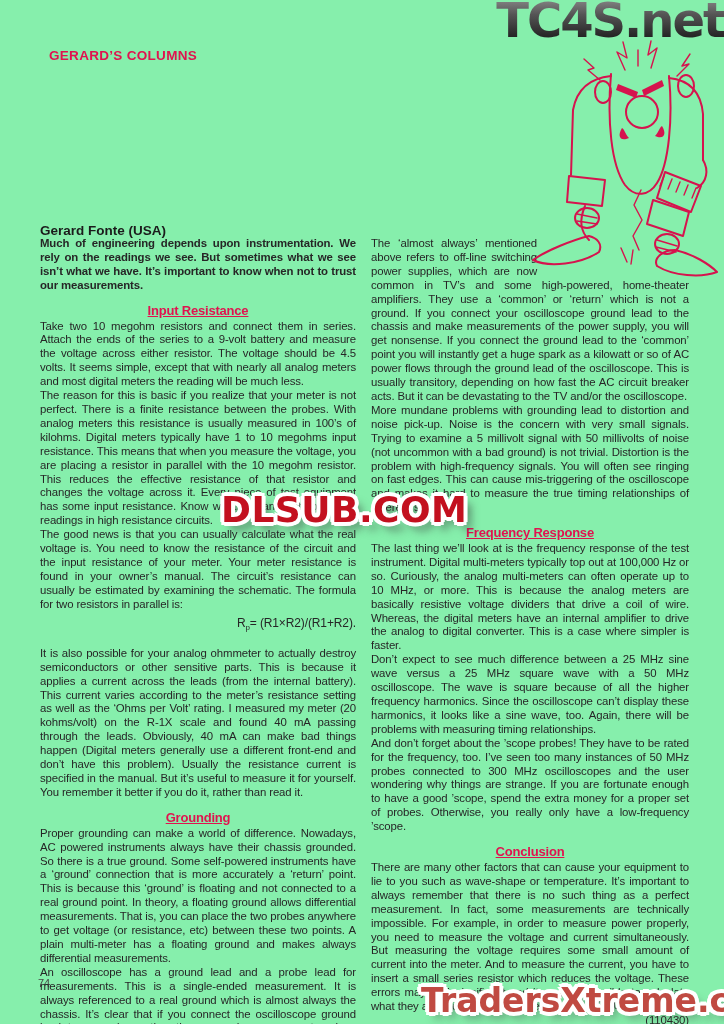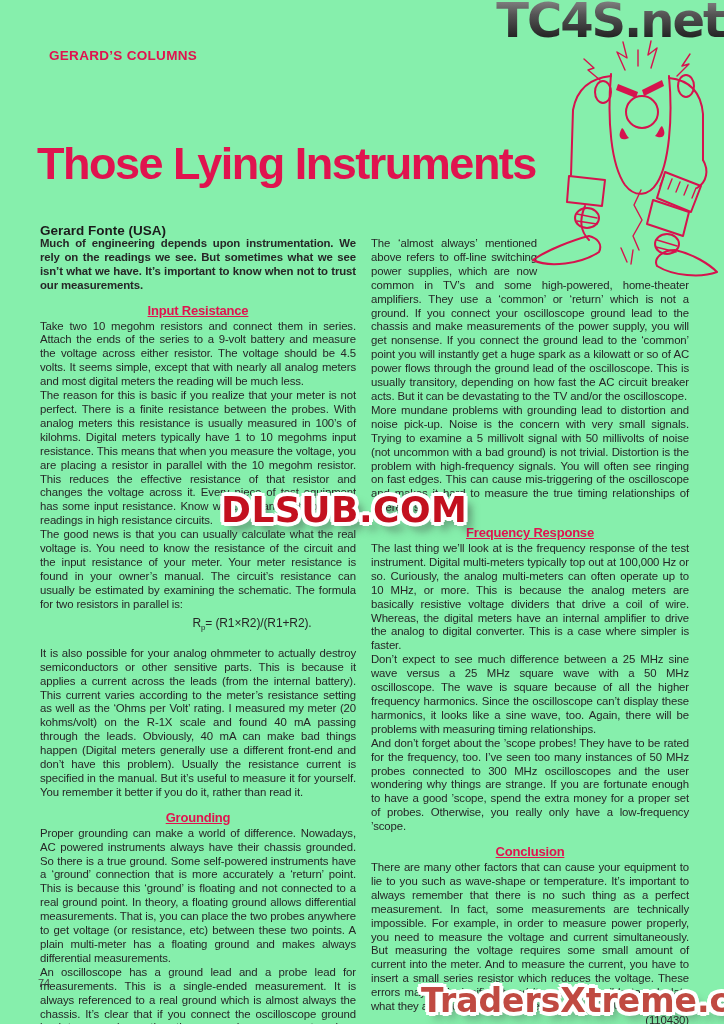--- a/index.html
+++ b/index.html
@@ -44,21 +44,21 @@
   .col{position:absolute;top:237px;width:316px;font-size:11.4px;line-height:13.9px;text-align:justify;letter-spacing:-0.12px;z-index:2;}
   .col-left{left:40px;}
   .col-right{left:371px;width:318px;}
   .col p{margin:0;}
   p.intro{font-weight:bold;}
   .sec-heading{
     margin:11px 0 2px 0;
     font-size:13px;font-weight:bold;color:var(--accent);
     text-align:center;letter-spacing:-0.2px;text-decoration:underline;
   }
-  .formula{margin:5px 0 12px 108px;font-size:12px;text-align:center;}
+  .formula{margin:5px 0 12px 108px;font-size:12px;text-align:right;}
   .formula sub{font-size:8px;}
   .align-right{text-align:right;}
   .img-spacer{float:right;width:152px;height:29px;}
   
   .wm-center{
     position:absolute;left:221px;top:489px;z-index:50;
     font-family:"DejaVu Sans",sans-serif;font-weight:bold;
     font-size:36px;letter-spacing:0.5px;white-space:nowrap;
     color:var(--wmred);
     text-shadow:
@@ -128,21 +128,20 @@
 
     <path d="M60,166 C54,180 56,192 64,200"></path>
 
     <path d="M64,196 C48,200 22,210 8,220 C24,228 56,224 74,212 C78,204 72,198 64,196 Z"></path>
     <path d="M150,210 C168,214 184,224 192,232 C176,238 148,236 132,226 C128,218 138,210 150,210 Z"></path>
 
     <path class="thin" d="M96,208 l6,14 M108,210 l-2,14"></path>
   </svg>
 
   <div class="kicker">GERARD’S COLUMNS</div>
-  <h1 class="title">Those Lying Instruments</h1>
   <div class="byline">Gerard Fonte (USA)</div>
 
   <div class="col col-left" id="col-left">
       <p class="intro">Much of engineering depends upon instrumentation. We rely on the readings we see. But sometimes what we see isn’t what we have. It’s important to know when not to trust our measurements.</p>
       <h3 class="sec-heading">Input Resistance</h3>
       <p class="">Take two 10 megohm resistors and connect them in series. Attach the ends of the series to a 9-volt battery and measure the voltage across either resistor. The voltage should be 4.5 volts. It seems simple, except that with nearly all analog meters and most digital meters the reading will be much less.</p>
       <p class="">The reason for this is basic if you realize that your meter is not perfect. There is a finite resistance between the probes. With analog meters this resistance is usually measured in 100’s of kilohms. Digital meters typically have 1 to 10 megohms input resistance. This means that when you measure the voltage, you are placing a resistor in parallel with the 10 megohm resistor. This reduces the effective resistance of that resistor and changes the voltage across it. Every piece of test equipment has some input resistance. Know what it is and anticipate odd readings in high resistance circuits.</p>
       <p class="">The good news is that you can usually calculate what the real voltage is. You need to know the resistance of the circuit and the input resistance of your meter. Your meter resistance is found in your owner’s manual. The circuit’s resistance can usually be estimated by examining the schematic. The formula for two resistors in parallel is:</p>
       <div class="formula"><span>R</span><sub>p</sub><span>= (R1×R2)/(R1+R2).</span></div>
       <p class="">It is also possible for your analog ohmmeter to actually destroy semiconductors or other sensitive parts. This is because it applies a current across the leads (from the internal battery). This current varies according to the meter’s resistance setting as well as the ‘Ohms per Volt’ rating. I measured my meter (20 kohms/volt) on the R-1X scale and found 40 mA passing through the leads. Obviously, 40 mA can make bad things happen (Digital meters generally use a different front-end and don’t have this problem). Usually the resistance current is specified in the manual. But it’s useful to measure it for yourself. You remember it better if you do it, rather than read it.</p>

